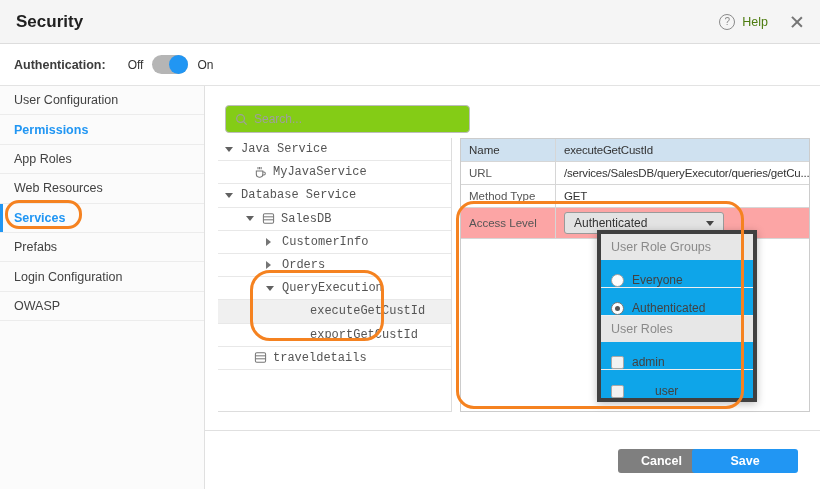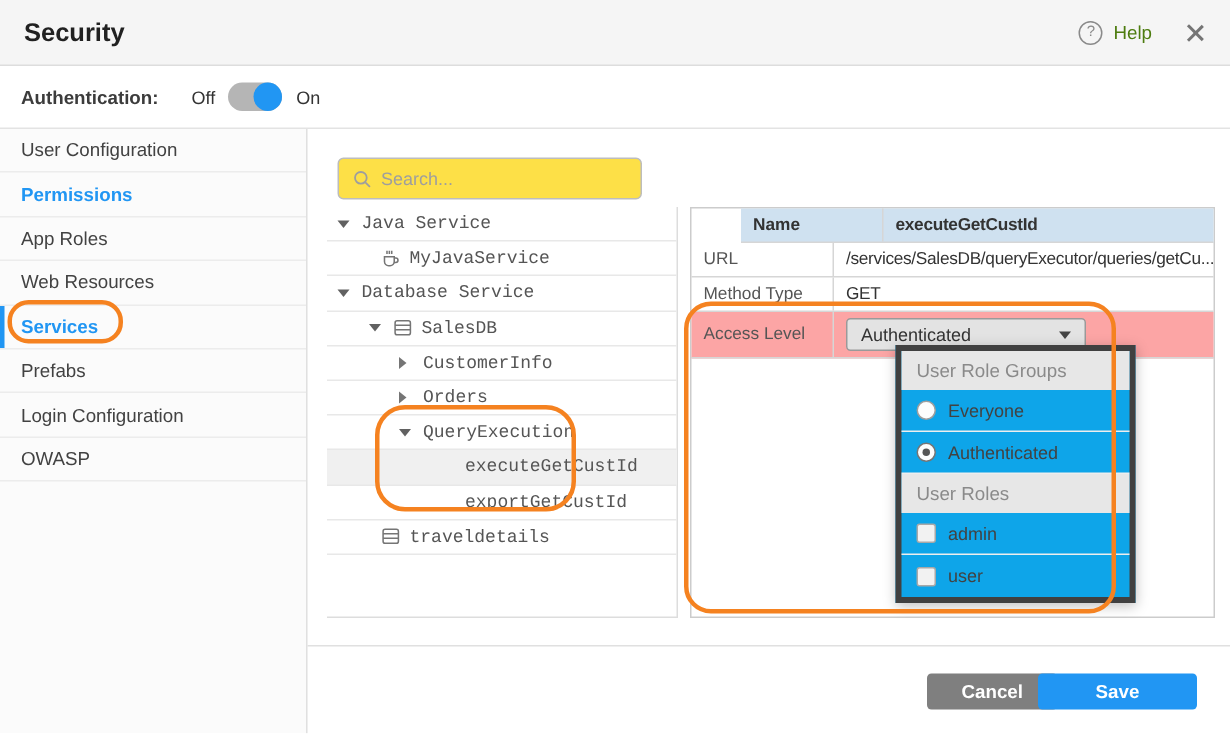--- a/index.html
+++ b/index.html
@@ -31,22 +31,22 @@
     margin:0 9px; cursor:pointer; }
   .toggle-knob { position:absolute; right:0; top:0; width:19px; height:19px; border-radius:50%; }
   
   .sidebar { position:absolute; left:0; top:86px; width:205px; height:403px; background:#fbfbfb;
     border-right:1px solid #e0e0e0; }
   .side-item { height:29.4px; display:flex; align-items:center; padding-left:14px;
     border-bottom:1px solid #ececec; font-size:12.5px; color:#424242; position:relative; cursor:pointer; }
   .side-item.highlight { font-weight:700; }
   .side-item.active::before { content:""; position:absolute; left:0; top:0; bottom:0; width:3px; }
   
-  .search-box { position:absolute; left:225px; top:105px; width:203px; height:28px;
-    border:1px solid #bdbdbd; border-radius:4px; background:#fde047; display:flex; align-items:center;
+  .search-box { position:absolute; left:225px; top:105px; width:245px; height:28px;
+    border:1px solid #bdbdbd; border-radius:4px; background:#84cc16; display:flex; align-items:center;
     padding:0 9px; }
   .search-box svg { flex:0 0 auto; }
   .search-input { border:none; outline:none; flex:1; margin-left:6px; font-size:12px;
     font-family:inherit; color:#333; background:transparent; }
   .search-input::placeholder { color:#9e9e9e; }
   
   .tree { position:absolute; left:218px; top:138px; width:234px; height:274px;
     border-right:1px solid #ddd; border-bottom:1px solid #ddd;font-family:Liberation Mono, monospace; }
   .tree-row { height:23.2px; display:flex; align-items:center; border-bottom:1px solid #e8e8e8;
     font-size:12px; color:#555; cursor:pointer; }
@@ -54,40 +54,40 @@
   .caret { width:10px; height:10px; display:inline-flex; align-items:center; margin-right:6px; flex:0 0 auto; }
   .caret.expanded::before { content:""; width:0; height:0; border-left:4px solid transparent;
     border-right:4px solid transparent; border-top:5px solid #616161; }
   .caret.collapsed::before { content:""; width:0; height:0; border-top:4px solid transparent;
     border-bottom:4px solid transparent; border-left:5px solid #757575; }
   .tree-icon { display:inline-flex; margin-right:6px; flex:0 0 auto; }
   
   .detail-panel { position:absolute; left:460px; top:138px; width:350px; height:274px;
     border:1px solid #ccc; background:#fff; font-size:11.5px; }
   .detail-row { display:flex; border-bottom:1px solid #d6d6d6; min-height:23px; }
-  .detail-row.header { background:#cfe1f0; font-weight:700;margin-left:33px; }
+  .detail-row.header { background:#cfe1f0; font-weight:400; }
   .detail-row.header .detail-label, .detail-row.header .detail-value { color:#333; }
   .detail-label { width:95px; flex:0 0 95px; padding:4px 8px; border-right:1px solid #d6d6d6;
     color:#555; display:flex; align-items:center; }
   .detail-value { flex:1; padding:4px 8px; color:#333; display:flex; align-items:center;
     white-space:nowrap; overflow:hidden; letter-spacing:-0.2px; }
   .detail-row.select-row { background:#fca5a5; min-height:31px; }
   .select-button { width:160px; height:22px; background:#e3e3e3; border:1px solid #9a9a9a;
     border-radius:3px; display:flex; align-items:center; padding:0 9px; font-size:12px; color:#333;
     cursor:pointer; letter-spacing:0; }
   .select-caret { margin-left:auto; width:0; height:0; border-left:4px solid transparent;
     border-right:4px solid transparent; border-top:5px solid #444; }
   
   .dropdown { position:absolute; left:597px; top:230px; width:160px; background:#0ea5e9;
     border:4px solid #404040; box-shadow:0 2px 8px rgba(0,0,0,.25); z-index:20; }
   .dd-group-header { background:#e7e7e7; color:#8a8a8a; font-size:12.5px; height:26px;
     padding:0 10px; display:flex; align-items:center; }
-  .dd-option { height:28px; display:flex; align-items:center; padding:0 10px;
+  .dd-option { height:28px; display:flex; align-items:flex-end; padding:0 10px;
     border-bottom:1px solid #eee; font-size:12px; color:#424242; cursor:pointer; }
-  .dd-option:last-child { border-bottom:none; }
+  .dd-option:last-child { border-bottom:none;gap:23px; }
   .dd-ctl { margin-right:8px; flex:0 0 auto; }
   .radio { width:13px; height:13px; border:1px solid #9e9e9e; border-radius:50%;
     background:#fdfdfd; position:relative; display:inline-block; }
   .radio.checked { border-color:#757575; }
   .radio.checked::after { content:""; position:absolute; left:3px; top:3px; width:5px; height:5px;
     border-radius:50%; background:#555; }
   .checkbox { width:13px; height:13px; border:1px solid #a8a8a8; border-radius:2px;
     background:#f2f2f2; display:inline-block; }
   
   .footer-divider { position:absolute; left:205px; top:430px; width:615px; height:0;

